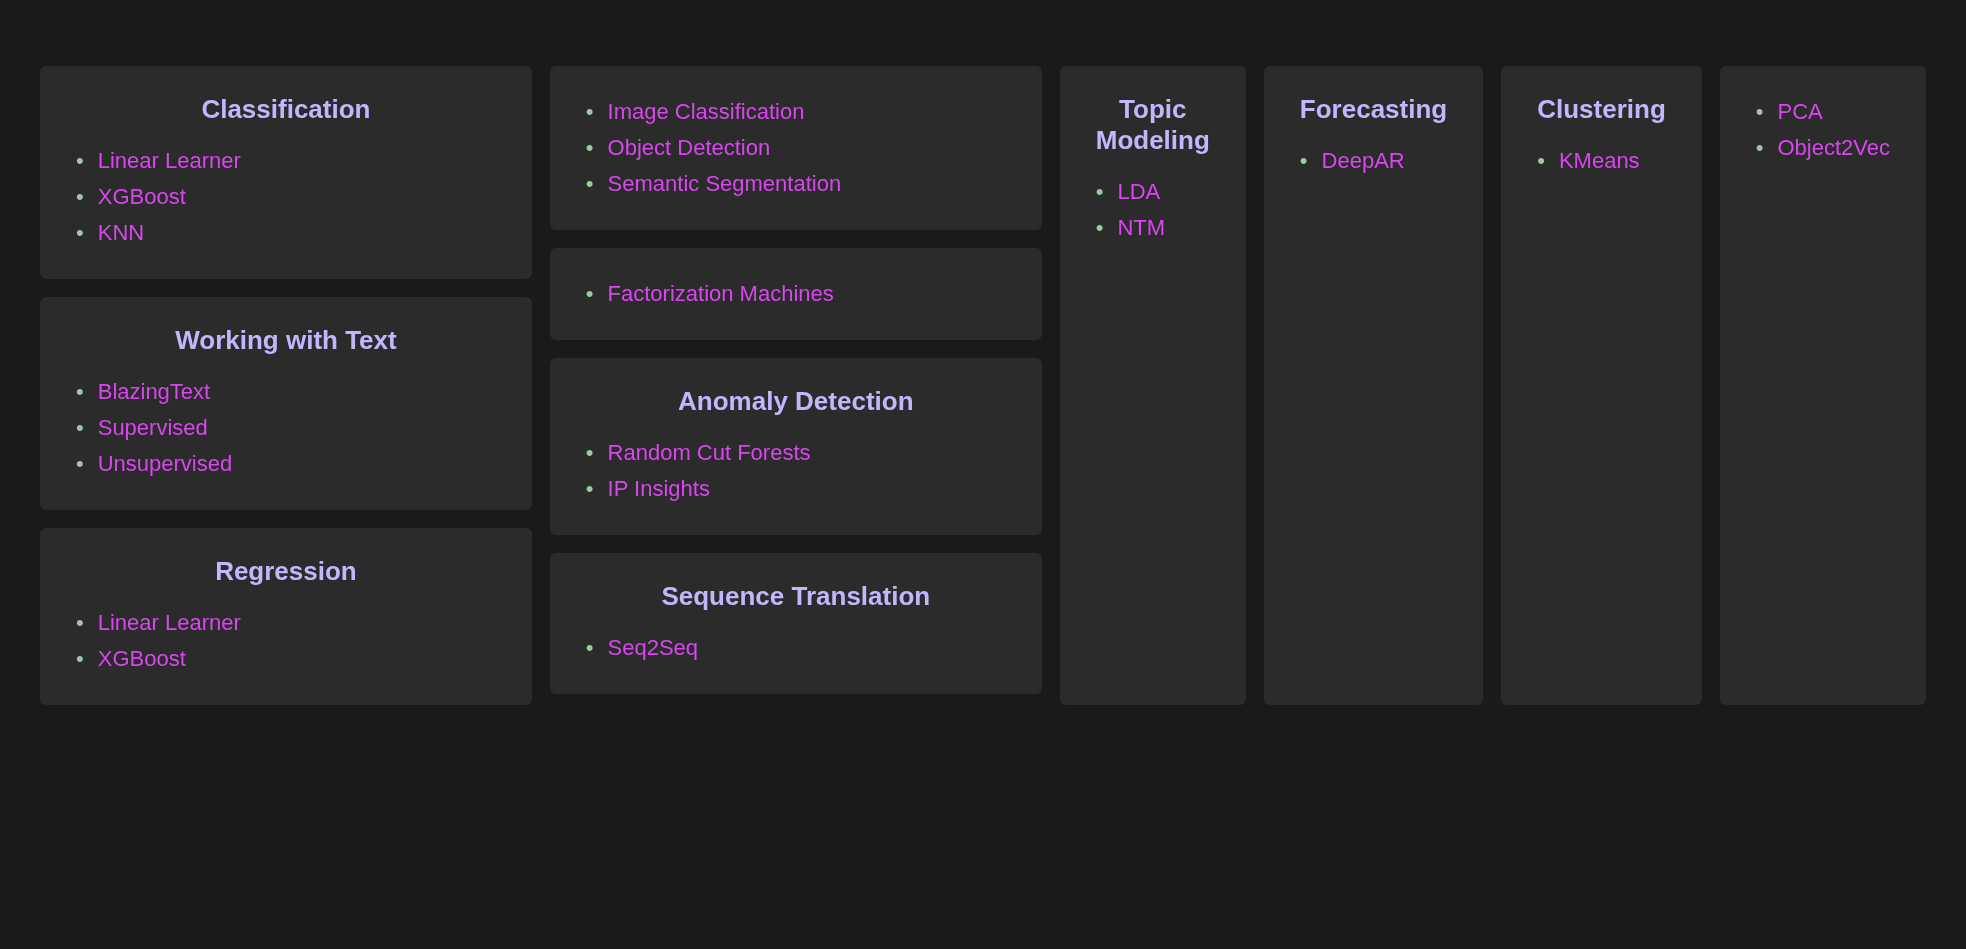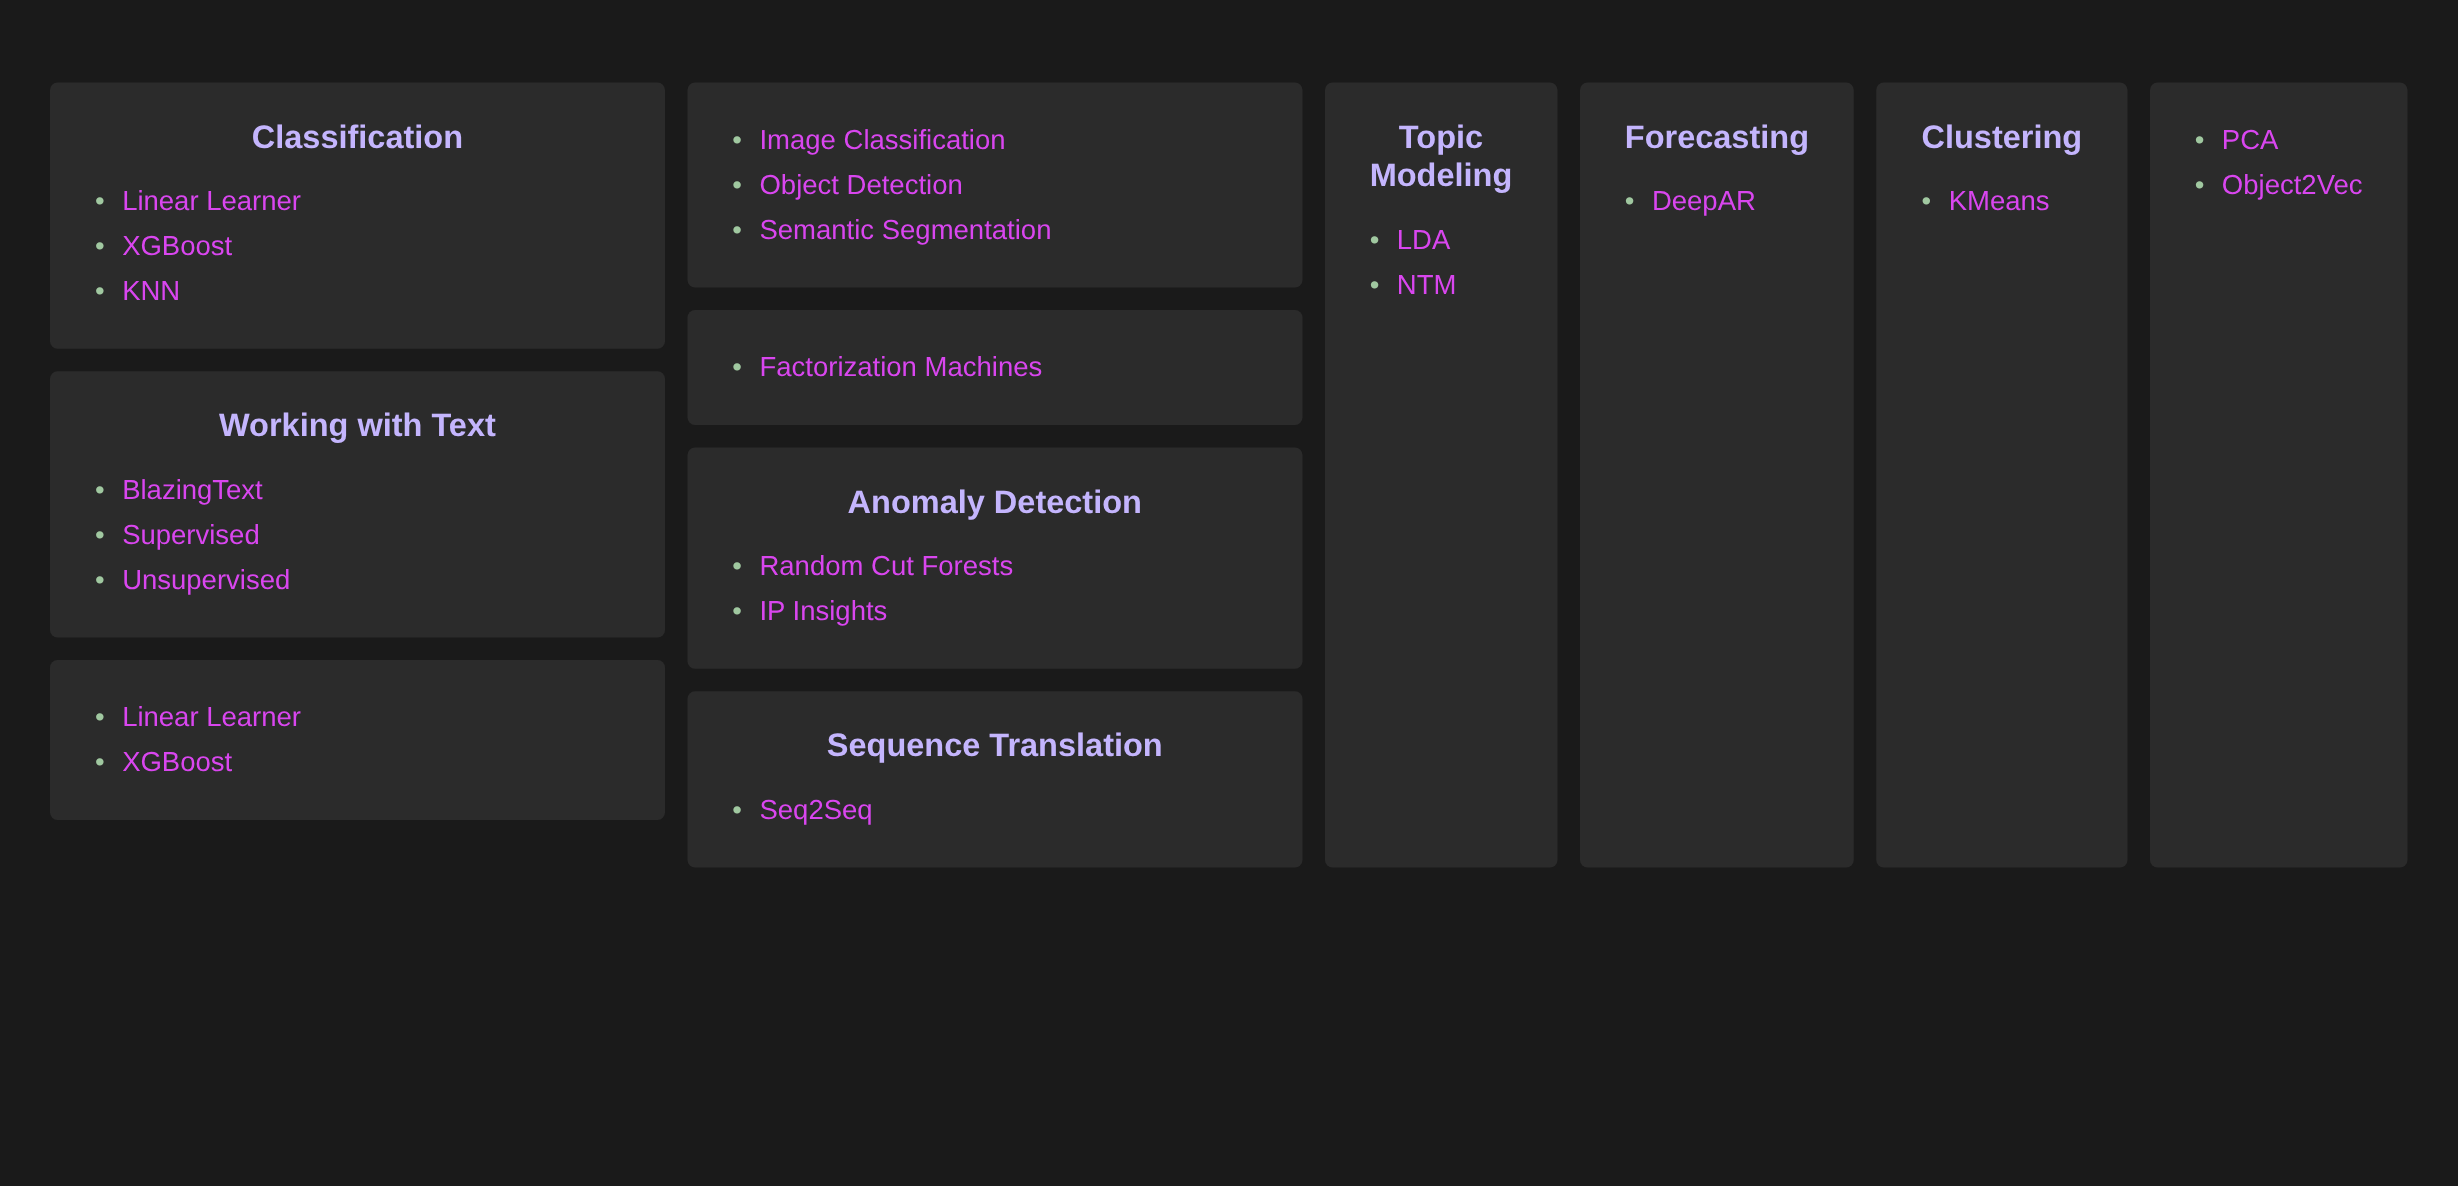--- a/index.html
+++ b/index.html
@@ -98,20 +98,21 @@
       </div>
       <div class="card">
         <div class="card-title">Working with Text</div>
         <ul class="card-list">
           <li>BlazingText</li>
           <li>Supervised</li>
           <li>Unsupervised</li>
         </ul>
       </div>
       <div class="card">
+        <div class="card-title">Regression</div>
         <ul class="card-list">
           <li>Linear Learner</li>
           <li>XGBoost</li>
         </ul>
       </div>
     </div>
 
   <div class="col-middle" id="col-middle">
       <div class="card">
         <ul class="card-list">

